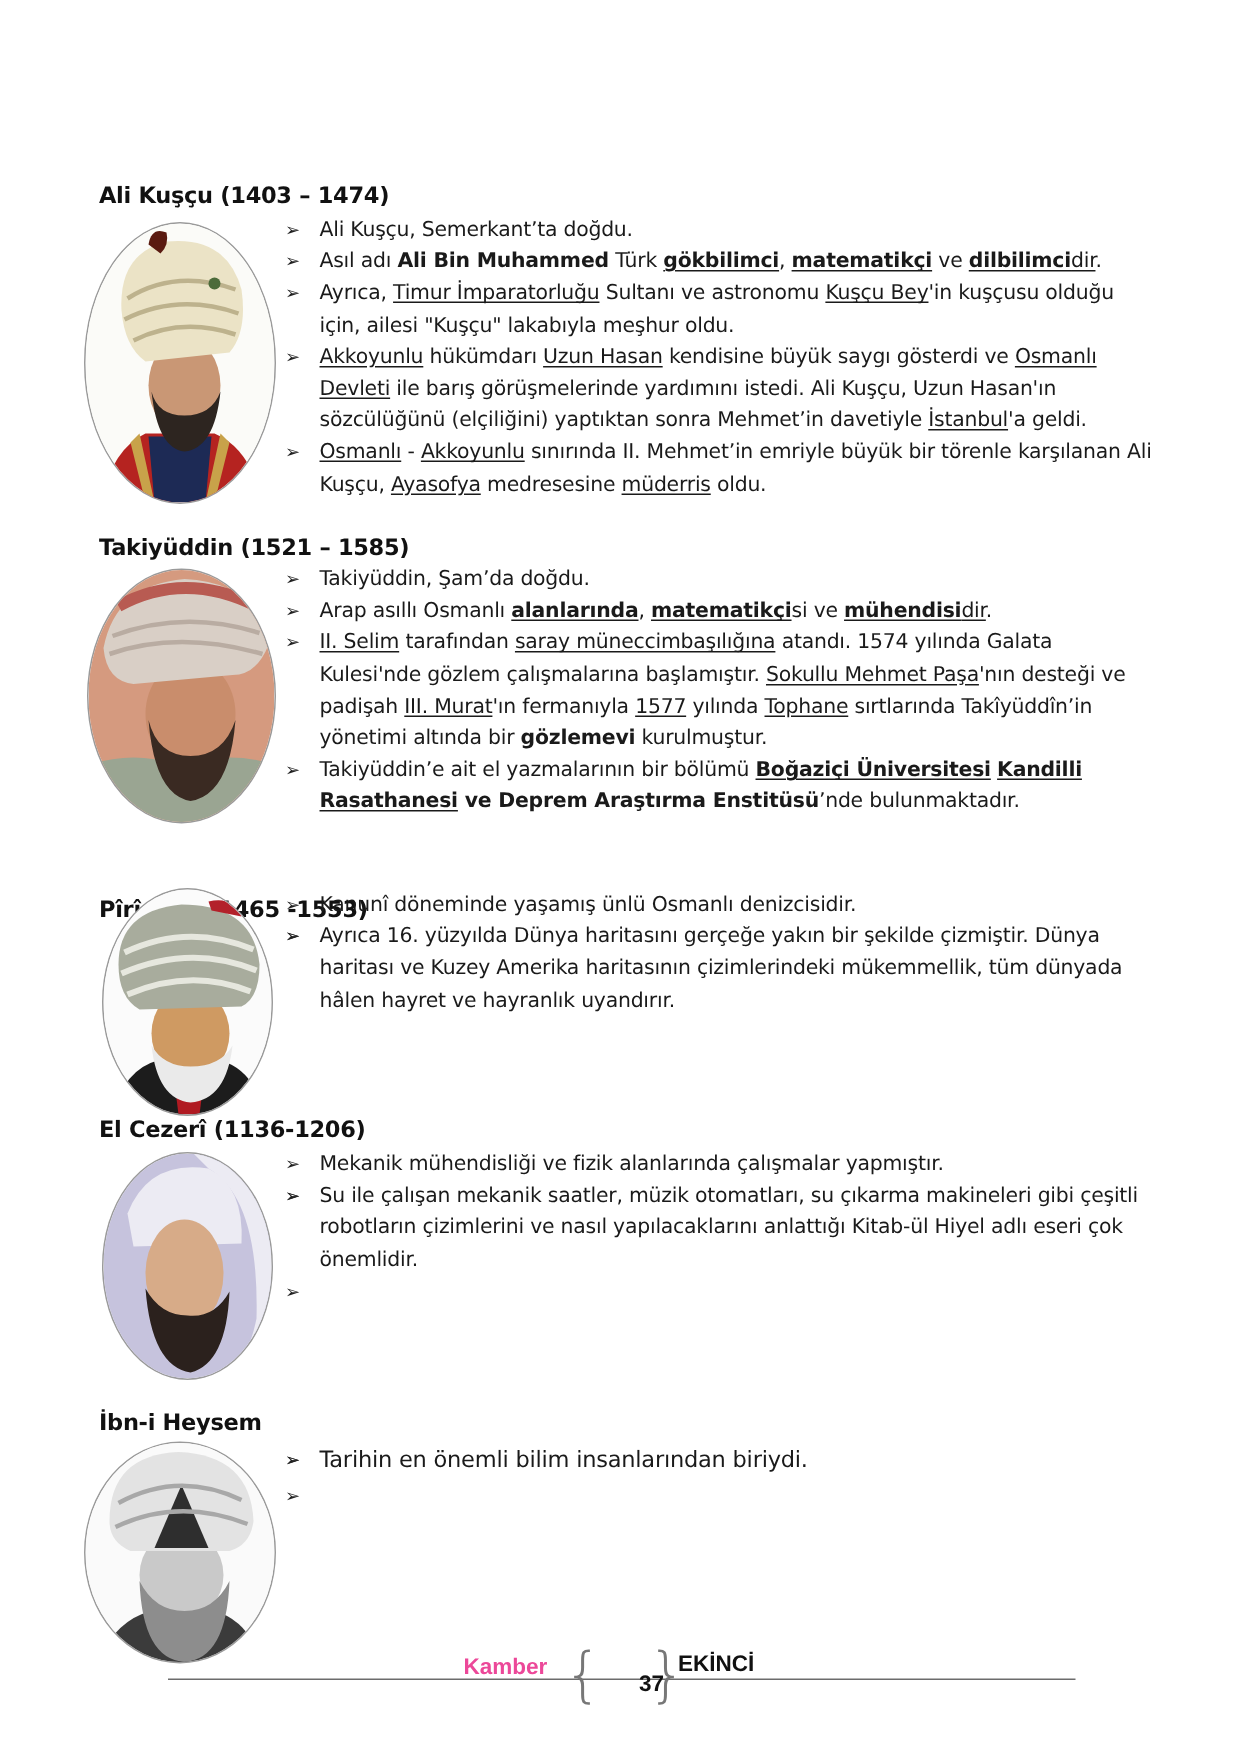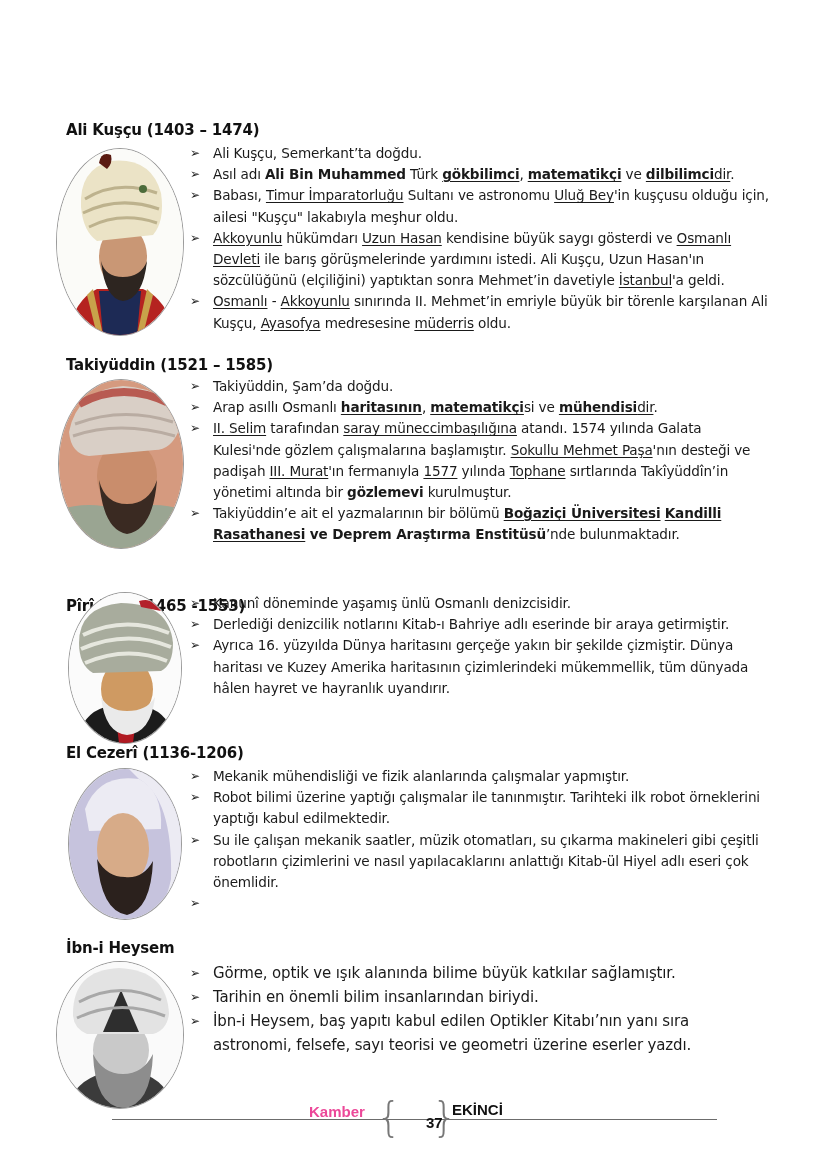--- a/index.html
+++ b/index.html
@@ -43,21 +43,21 @@
         <path d="M28 50 Q60 30 100 44" stroke="#bdb28d" stroke-width="3" fill="none"></path>
         <path d="M26 64 Q62 46 102 60" stroke="#bdb28d" stroke-width="3" fill="none"></path>
         <path d="M32 78 Q64 62 100 74" stroke="#bdb28d" stroke-width="3" fill="none"></path>
         <path d="M42 14 Q44 2 54 6 Q56 14 50 20 Z" fill="#5a1a10"></path>
         <circle cx="86" cy="40" r="4" fill="#4c6b3a"></circle>
       </svg>
     </div>
     <ul class="bullets" style="top:143px;">
         <li><span class="arrow">➢</span><span>Ali Kuşçu, Semerkant’ta doğdu.</span></li>
         <li><span class="arrow">➢</span><span>Asıl adı </span><span class="b">Ali Bin Muhammed</span><span> Türk </span><span class="b u">gökbilimci</span><span>, </span><span class="b u">matematikçi</span><span> ve </span><span class="b u">dilbilimci</span><span class="u">dir</span><span>.</span></li>
-        <li><span class="arrow">➢</span><span>Babası, </span><span class="u">Timur İmparatorluğu</span><span> Sultanı ve astronomu </span><span class="u">Uluğ Bey</span><span>'in kuşçusu olduğu için, ailesi "Kuşçu" lakabıyla meşhur oldu.</span></li>
+        <li><span class="arrow">➢</span><span>Ayrıca, </span><span class="u">Timur İmparatorluğu</span><span> Sultanı ve astronomu </span><span class="u">Kuşçu Bey</span><span>'in kuşçusu olduğu için, ailesi "Kuşçu" lakabıyla meşhur oldu.</span></li>
         <li><span class="arrow">➢</span><span class="u">Akkoyunlu</span><span> hükümdarı </span><span class="u">Uzun Hasan</span><span> kendisine büyük saygı gösterdi ve </span><span class="u">Osmanlı Devleti</span><span> ile barış görüşmelerinde yardımını istedi. Ali Kuşçu, Uzun Hasan'ın sözcülüğünü (elçiliğini) yaptıktan sonra Mehmet’in davetiyle </span><span class="u">İstanbul</span><span>'a geldi.</span></li>
         <li><span class="arrow">➢</span><span class="u">Osmanlı</span><span> - </span><span class="u">Akkoyunlu</span><span> sınırında II. Mehmet’in emriyle büyük bir törenle karşılanan Ali Kuşçu, </span><span class="u">Ayasofya</span><span> medresesine </span><span class="u">müderris</span><span> oldu.</span></li>
       </ul>
   </div>
 
   <div class="section">
     <div class="title" style="top:356px;">Takiyüddin (1521 – 1585)</div>
     <div class="portrait" style="left:58px;top:379px;width:124px;height:168px;">
       <svg viewBox="0 0 124 168" preserveAspectRatio="none">
         <rect width="124" height="168" fill="#d59a7f"></rect>
@@ -65,21 +65,21 @@
         <ellipse cx="68" cy="96" rx="30" ry="36" fill="#c98d6c"></ellipse>
         <path d="M40 100 Q44 150 68 154 Q94 150 98 100 Q90 124 68 124 Q46 124 40 100 Z" fill="#3a2a22"></path>
         <path d="M10 52 Q18 10 64 6 Q112 8 120 50 Q112 70 96 70 L30 76 Q12 74 10 52 Z" fill="#d9cfc6"></path>
         <path d="M20 24 Q64 0 112 24" stroke="#b85b52" stroke-width="8" fill="none"></path>
         <path d="M14 56 Q60 40 116 56" stroke="#b9aca2" stroke-width="3" fill="none"></path>
         <path d="M16 44 Q64 26 114 42" stroke="#b9aca2" stroke-width="3" fill="none"></path>
       </svg>
     </div>
     <ul class="bullets" style="top:376px;">
         <li><span class="arrow">➢</span><span>Takiyüddin, Şam’da doğdu.</span></li>
-        <li><span class="arrow">➢</span><span>Arap asıllı Osmanlı </span><span class="b u">haritasının</span><span>, </span><span class="b u">matematikçi</span><span>si ve </span><span class="b u">mühendisi</span><span class="u">dir</span><span>.</span></li>
+        <li><span class="arrow">➢</span><span>Arap asıllı Osmanlı </span><span class="b u">alanlarında</span><span>, </span><span class="b u">matematikçi</span><span>si ve </span><span class="b u">mühendisi</span><span class="u">dir</span><span>.</span></li>
         <li><span class="arrow">➢</span><span class="u">II. Selim</span><span> tarafından </span><span class="u">saray müneccimbaşılığına</span><span> atandı. 1574 yılında Galata Kulesi'nde gözlem çalışmalarına başlamıştır. </span><span class="u">Sokullu Mehmet Paşa</span><span>'nın desteği ve padişah </span><span class="u">III. Murat</span><span>'ın fermanıyla </span><span class="u">1577</span><span> yılında </span><span class="u">Tophane</span><span> sırtlarında Takîyüddîn’in yönetimi altında bir </span><span class="b">gözlemevi</span><span> kurulmuştur.</span></li>
         <li><span class="arrow">➢</span><span>Takiyüddin’e ait el yazmalarının bir bölümü </span><span class="b u">Boğaziçi Üniversitesi</span><span> </span><span class="b u">Kandilli Rasathanesi</span><span class="b"> ve Deprem Araştırma Enstitüsü</span><span>’nde bulunmaktadır.</span></li>
       </ul>
   </div>
 
   <div class="section">
     <div class="title" style="top:570px;margin-top:27px;">Pîrî Reis (1465 -1553)</div>
     <div class="portrait" style="left:68px;top:592px;width:112px;height:150px;">
       <svg viewBox="0 0 112 150" preserveAspectRatio="none">
         <rect width="112" height="150" fill="#fbfbfb"></rect>
@@ -89,62 +89,62 @@
         <path d="M32 104 Q36 140 58 142 Q82 140 86 104 Q78 118 58 118 Q40 118 32 104 Z" fill="#eaeaea"></path>
         <path d="M10 50 Q10 14 52 10 Q100 10 104 50 Q104 72 92 78 L24 80 Q10 72 10 50 Z" fill="#a8ac9d"></path>
         <path d="M14 42 Q56 22 100 40" stroke="#e6e7de" stroke-width="4" fill="none"></path>
         <path d="M12 56 Q58 36 102 54" stroke="#e6e7de" stroke-width="4" fill="none"></path>
         <path d="M16 70 Q58 52 98 68" stroke="#e6e7de" stroke-width="4" fill="none"></path>
         <path d="M70 8 Q86 4 92 18 Q82 16 72 14 Z" fill="#b3212a"></path>
       </svg>
     </div>
     <ul class="bullets" style="top:593px;">
         <li><span class="arrow">➢</span><span>Kanunî döneminde yaşamış ünlü Osmanlı denizcisidir.</span></li>
-        <li><span class="arrow">➢</span><span>Derlediği denizcilik notlarını Kitab-ı Bahriye adlı eserinde bir araya getirmiştir.</span></li>
+        <li><span class="arrow">➢</span></li>
         <li><span class="arrow">➢</span><span>Ayrıca 16. yüzyılda Dünya haritasını gerçeğe yakın bir şekilde çizmiştir. Dünya haritası ve Kuzey Amerika haritasının çizimlerindeki mükemmellik, tüm dünyada hâlen hayret ve hayranlık uyandırır.</span></li>
       </ul>
   </div>
 
   <div class="section">
     <div class="title" style="top:744px;">El Cezerî (1136-1206)</div>
     <div class="portrait" style="left:68px;top:768px;width:112px;height:150px;">
       <svg viewBox="0 0 112 150" preserveAspectRatio="none">
         <rect width="112" height="150" fill="#c6c3dd"></rect>
         <path d="M70 10 Q104 30 102 110 Q96 140 80 150 L112 150 L112 0 L60 0 Z" fill="#ecebf3"></path>
         <path d="M16 40 Q30 4 70 10 Q94 22 92 60 L20 62 Z" fill="#ecebf3"></path>
         <ellipse cx="54" cy="80" rx="26" ry="36" fill="#d7ab88"></ellipse>
         <path d="M28 90 Q32 142 58 146 Q82 140 84 92 Q74 110 56 108 Q38 108 28 90 Z" fill="#2b211d"></path>
       </svg>
     </div>
     <ul class="bullets" style="top:766px;">
         <li><span class="arrow">➢</span><span>Mekanik mühendisliği ve fizik alanlarında çalışmalar yapmıştır.</span></li>
-        <li><span class="arrow">➢</span><span>Robot bilimi üzerine yaptığı çalışmalar ile tanınmıştır. Tarihteki ilk robot örneklerini yaptığı kabul edilmektedir.</span></li>
+        <li><span class="arrow">➢</span></li>
         <li><span class="arrow">➢</span><span> Su ile çalışan mekanik saatler, müzik otomatları, su çıkarma makineleri gibi çeşitli robotların çizimlerini ve nasıl yapılacaklarını anlattığı Kitab-ül Hiyel adlı eseri çok önemlidir.</span></li>
         <li><span class="arrow">➢</span></li>
       </ul>
   </div>
 
   <div class="section">
     <div class="title" style="top:939px;">İbn-i Heysem</div>
     <div class="portrait" style="left:56px;top:961px;width:126px;height:146px;">
       <svg viewBox="0 0 126 146" preserveAspectRatio="none">
         <rect width="126" height="146" fill="#fafafa"></rect>
         <path d="M8 146 Q20 118 44 112 L86 112 Q108 118 118 146 Z" fill="#3b3b3b"></path>
         <ellipse cx="64" cy="88" rx="28" ry="30" fill="#c9c9c9"></ellipse>
         <path d="M36 92 Q38 144 66 146 Q94 144 96 92 Q86 112 66 112 Q46 112 36 92 Z" fill="#8d8d8d"></path>
         <path d="M16 52 Q16 8 62 6 Q110 8 112 52 Q110 68 96 72 L30 72 Q16 66 16 52 Z" fill="#e3e3e3"></path>
         <path d="M46 70 L64 28 L82 70 Z" fill="#2e2e2e"></path>
         <path d="M22 40 Q62 18 104 38" stroke="#a8a8a8" stroke-width="3" fill="none"></path>
         <path d="M20 56 Q62 36 108 54" stroke="#a8a8a8" stroke-width="3" fill="none"></path>
       </svg>
     </div>
     <ul class="bullets" style="top: 961px;">
-        <li style="font-size: 15px; line-height: 24px;"><span class="arrow">➢</span><span>Görme, optik ve ışık alanında bilime büyük katkılar sağlamıştır.</span></li>
+        <li style="font-size: 15px; line-height: 24px;"><span class="arrow">➢</span></li>
         <li style="font-size: 15px; line-height: 24px;"><span class="arrow">➢</span><span>Tarihin en önemli bilim insanlarından biriydi.</span></li>
-        <li style="font-size: 15px; line-height: 24px;"><span class="arrow">➢</span><span>İbn-i Heysem, baş yapıtı kabul edilen Optikler Kitabı’nın yanı sıra astronomi, felsefe, sayı teorisi ve geometri üzerine eserler yazdı.</span></li>
+        <li style="font-size: 15px; line-height: 24px;"><span class="arrow">➢</span></li>
       </ul>
   </div>
 
   <div class="footer-line"></div>
   <div class="footer-left">Kamber</div>
   <div class="footer-brace-l">{</div>
   <div class="page-num">37</div>
   <div class="footer-brace-r">}</div>
   <div class="footer-right">EKİNCİ</div>
 </div>

